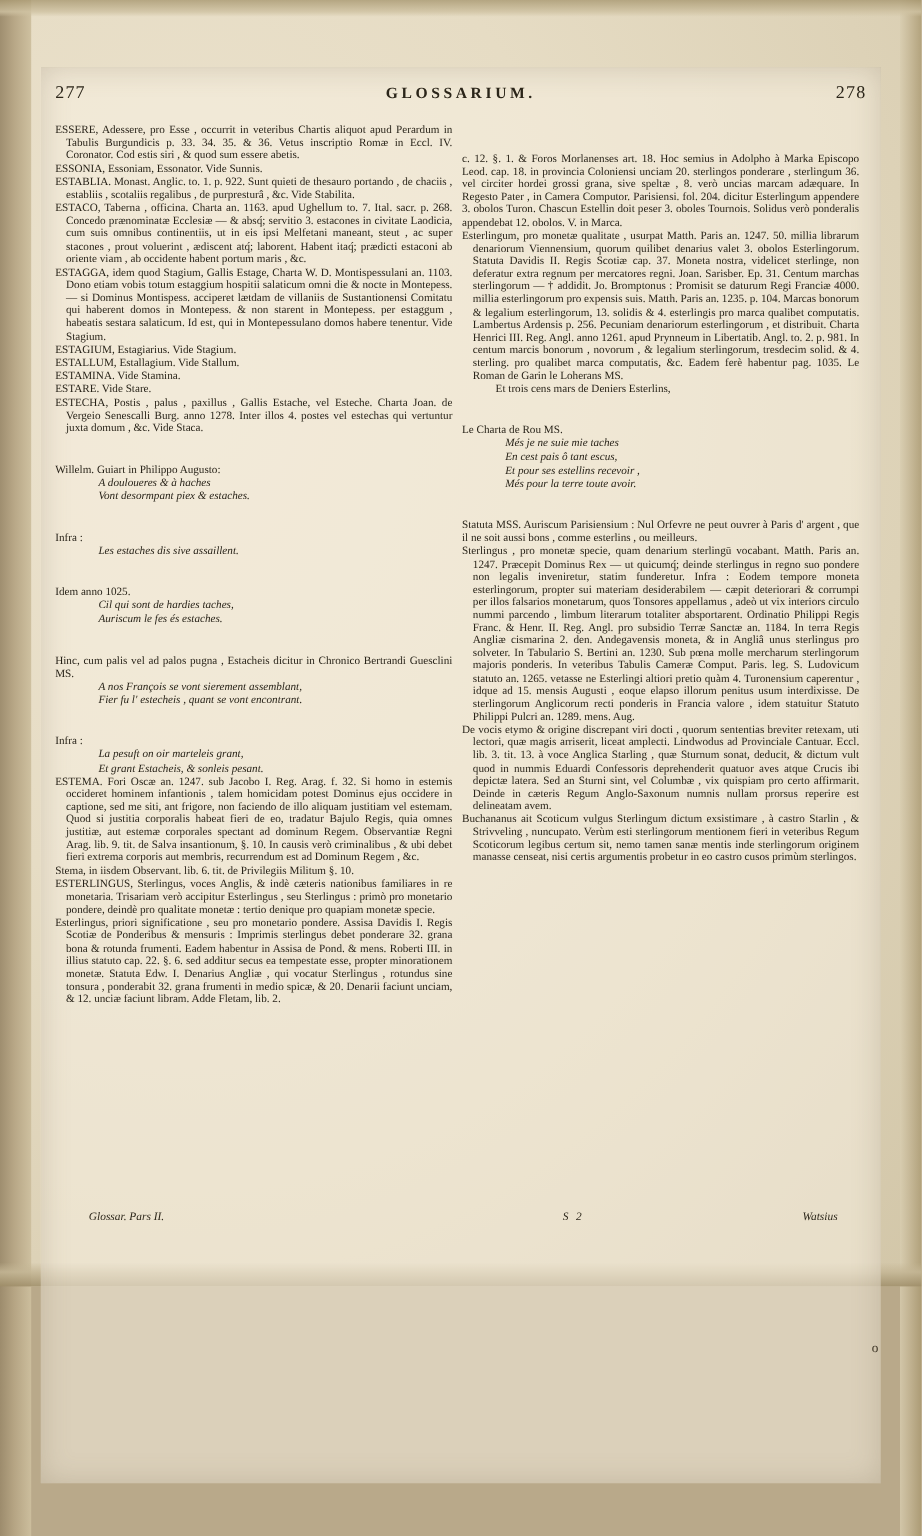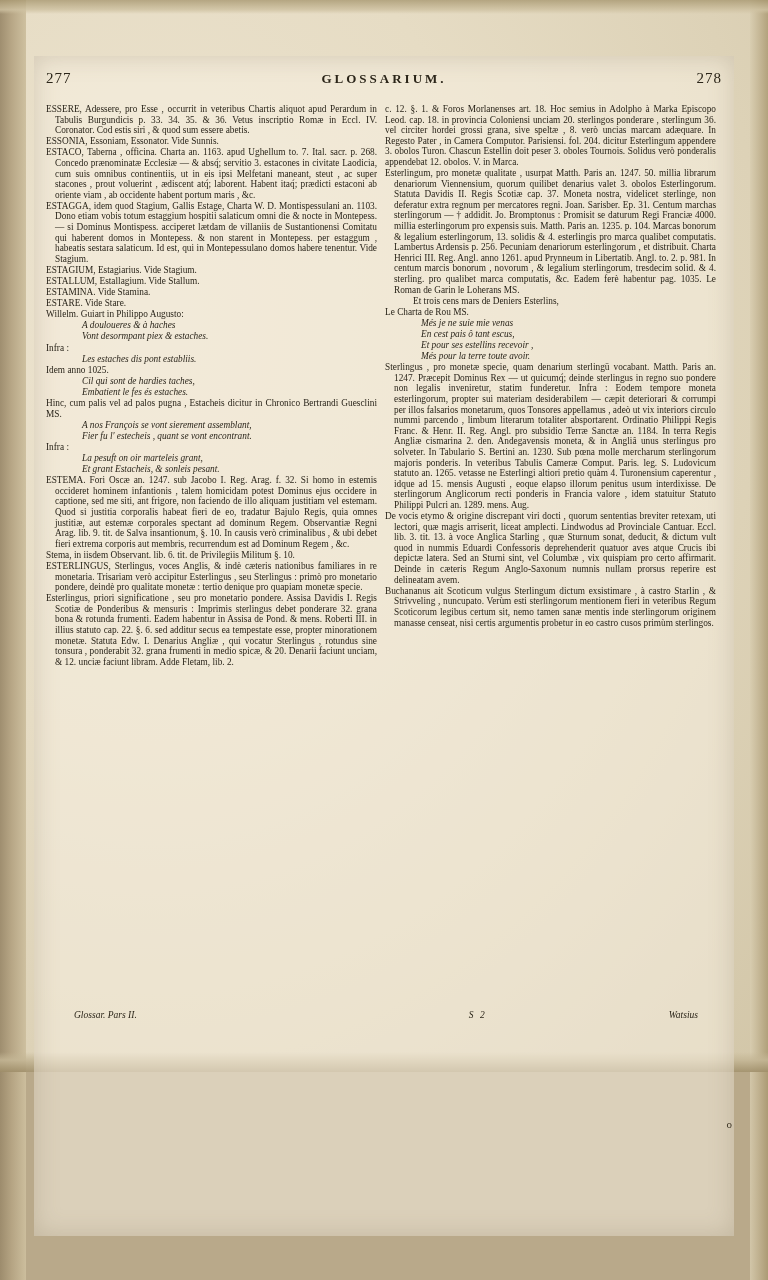--- a/index.html
+++ b/index.html
@@ -64,21 +64,21 @@
   }
   .col{
     width:331px;
     color:#241f15;
     font-size:9.3px;
     line-height:10.6px;
     text-align:justify;
     font-family:"Liberation Serif",serif;
   }
   .col p{margin:0 0 0.5px 0;text-indent:10px;}
-  .col p.noind{text-indent:0;}
+  .col p.noind{text-indent:0;margin-top:24px;}
   .col p.hang{text-indent:-9px;padding-left:9px;}
   .verse{text-indent:0;padding-left:26px;font-style:italic;}
   .verse-ind{text-indent:0;padding-left:18px;}
   .footer{
     position:absolute;left:46px;bottom:52px;width:676px;
     display:flex;justify-content:space-between;align-items:baseline;
     font-size:9.5px;color:#2b2519;font-family:"Liberation Serif",serif;
   }
   .catch-left{font-style:italic;padding-left:28px;}
   .sig{letter-spacing:2px;padding-left:150px;font-style:italic;}
@@ -103,55 +103,58 @@
     <span class="running-title">GLOSSARIUM.</span>
     <span class="folio">278</span>
   </div>
   <div class="rule"></div>
 
   <div class="columns">
 
     <div class="col">
       <p class="hang">ESSERE, Adessere, pro Esse , occurrit in veteribus Chartis aliquot apud Perardum in Tabulis Burgundicis p. 33. 34. 35. &amp; 36. Vetus inscriptio Romæ in Eccl. IV. Coronator. Cod estis siri , &amp; quod sum essere abetis.</p>
       <p class="hang">ESSONIA, Essoniam, Essonator. Vide Sunnis.</p>
+      <p class="hang">ESTABLIA. Monast. Anglic. to. 1. p. 922. Sunt quieti de thesauro portando , de chaciis , establiis , scotaliis regalibus , de purpresturâ , &amp;c. Vide Stabilita.</p>
       <p class="hang">ESTACO, Taberna , officina. Charta an. 1163. apud Ughellum to. 7. Ital. sacr. p. 268. Concedo prænominatæ Ecclesiæ — &amp; absq́; servitio 3. estacones in civitate Laodicia, cum suis omnibus continentiis, ut in eis ipsi Melfetani maneant, steut , ac super stacones , prout voluerint , ædiscent atq́; laborent. Habent itaq́; prædicti estaconi ab oriente viam , ab occidente habent portum maris , &amp;c.</p>
       <p class="hang">ESTAGGA, idem quod Stagium, Gallis Estage, Charta W. D. Montispessulani an. 1103. Dono etiam vobis totum estaggium hospitii salaticum omni die &amp; nocte in Montepess. — si Dominus Montispess. acciperet lætdam de villaniis de Sustantionensi Comitatu qui haberent domos in Montepess. &amp; non starent in Montepess. per estaggum , habeatis sestara salaticum. Id est, qui in Montepessulano domos habere tenentur. Vide Stagium.</p>
       <p class="hang">ESTAGIUM, Estagiarius. Vide Stagium.</p>
       <p class="hang">ESTALLUM, Estallagium. Vide Stallum.</p>
       <p class="hang">ESTAMINA. Vide Stamina.</p>
       <p class="hang">ESTARE. Vide Stare.</p>
+      <p class="hang">ESTECHA, Postis , palus , paxillus , Gallis Estache, vel Esteche. Charta Joan. de Vergeio Senescalli Burg. anno 1278. Inter illos 4. postes vel estechas qui vertuntur juxta domum , &amp;c. Vide Staca.</p>
       <p class="noind">Willelm. Guiart in Philippo Augusto:</p>
       <p class="verse">A douloueres &amp; à haches</p>
       <p class="verse">Vont desormpant piex &amp; estaches.</p>
       <p class="noind">Infra :</p>
-      <p class="verse">Les estaches dis pont establiis.</p>
+      <p class="verse">Les estaches dis sive assaillent.</p>
       <p class="noind">Idem anno 1025.</p>
       <p class="verse">Cil qui sont de hardies taches,</p>
-      <p class="verse">Embatient le fes és estaches.</p>
+      <p class="verse">Auriscum le fes és estaches.</p>
       <p class="noind">Hinc, cum palis vel ad palos pugna , Estacheis dicitur in Chronico Bertrandi Guesclini MS.</p>
       <p class="verse">A nos François se vont sierement assemblant,</p>
       <p class="verse">Fier fu l' estecheis , quant se vont encontrant.</p>
       <p class="noind">Infra :</p>
       <p class="verse">La pesuft on oir marteleis grant,</p>
       <p class="verse">Et grant Estacheis, &amp; sonleis pesant.</p>
       <p class="hang">ESTEMA. Fori Oscæ an. 1247. sub Jacobo I. Reg. Arag. f. 32. Si homo in estemis occideret hominem infantionis , talem homicidam potest Dominus ejus occidere in captione, sed me siti, ant frigore, non faciendo de illo aliquam justitiam vel estemam. Quod si justitia corporalis habeat fieri de eo, tradatur Bajulo Regis, quia omnes justitiæ, aut estemæ corporales spectant ad dominum Regem. Observantiæ Regni Arag. lib. 9. tit. de Salva insantionum, §. 10. In causis verò criminalibus , &amp; ubi debet fieri extrema corporis aut membris, recurrendum est ad Dominum Regem , &amp;c.</p>
       <p class="hang">Stema, in iisdem Observant. lib. 6. tit. de Privilegiis Militum §. 10.</p>
       <p class="hang">ESTERLINGUS, Sterlingus, voces Anglis, &amp; indè cæteris nationibus familiares in re monetaria. Trisariam verò accipitur Esterlingus , seu Sterlingus : primò pro monetario pondere, deindè pro qualitate monetæ : tertio denique pro quapiam monetæ specie.</p>
       <p class="hang">Esterlingus, priori significatione , seu pro monetario pondere. Assisa Davidis I. Regis Scotiæ de Ponderibus &amp; mensuris : Imprimis sterlingus debet ponderare 32. grana bona &amp; rotunda frumenti. Eadem habentur in Assisa de Pond. &amp; mens. Roberti III. in illius statuto cap. 22. §. 6. sed additur secus ea tempestate esse, propter minorationem monetæ. Statuta Edw. I. Denarius Angliæ , qui vocatur Sterlingus , rotundus sine tonsura , ponderabit 32. grana frumenti in medio spicæ, &amp; 20. Denarii faciunt unciam, &amp; 12. unciæ faciunt libram. Adde Fletam, lib. 2.</p>
     </div>
 
     <div class="col">
       <p class="noind">c. 12. §. 1. &amp; Foros Morlanenses art. 18. Hoc semius in Adolpho à Marka Episcopo Leod. cap. 18. in provincia Coloniensi unciam 20. sterlingos ponderare , sterlingum 36. vel circiter hordei grossi grana, sive speltæ , 8. verò uncias marcam adæquare. In Regesto Pater , in Camera Computor. Parisiensi. fol. 204. dicitur Esterlingum appendere 3. obolos Turon. Chascun Estellin doit peser 3. oboles Tournois. Solidus verò ponderalis appendebat 12. obolos. V. in Marca.</p>
       <p class="hang">Esterlingum, pro monetæ qualitate , usurpat Matth. Paris an. 1247. 50. millia librarum denariorum Viennensium, quorum quilibet denarius valet 3. obolos Esterlingorum. Statuta Davidis II. Regis Scotiæ cap. 37. Moneta nostra, videlicet sterlinge, non deferatur extra regnum per mercatores regni. Joan. Sarisber. Ep. 31. Centum marchas sterlingorum — † addidit. Jo. Bromptonus : Promisit se daturum Regi Franciæ 4000. millia esterlingorum pro expensis suis. Matth. Paris an. 1235. p. 104. Marcas bonorum &amp; legalium esterlingorum, 13. solidis &amp; 4. esterlingis pro marca qualibet computatis. Lambertus Ardensis p. 256. Pecuniam denariorum esterlingorum , et distribuit. Charta Henrici III. Reg. Angl. anno 1261. apud Prynneum in Libertatib. Angl. to. 2. p. 981. In centum marcis bonorum , novorum , &amp; legalium sterlingorum, tresdecim solid. &amp; 4. sterling. pro qualibet marca computatis, &amp;c. Eadem ferè habentur pag. 1035. Le Roman de Garin le Loherans MS.</p>
       <p class="verse-ind">Et trois cens mars de Deniers Esterlins,</p>
       <p class="noind">Le Charta de Rou MS.</p>
-      <p class="verse">Més je ne suie mie venas</p>
+      <p class="verse">Més je ne suie mie taches</p>
       <p class="verse">En cest pais ô tant escus,</p>
       <p class="verse">Et pour ses estellins recevoir ,</p>
       <p class="verse">Més pour la terre toute avoir.</p>
+      <p class="noind">Statuta MSS. Auriscum Parisiensium : Nul Orfevre ne peut ouvrer à Paris d' argent , que il ne soit aussi bons , comme esterlins , ou meilleurs.</p>
       <p class="hang">Sterlingus , pro monetæ specie, quam denarium sterlingū vocabant. Matth. Paris an. 1247. Præcepit Dominus Rex — ut quicumq́; deinde sterlingus in regno suo pondere non legalis inveniretur, statim funderetur. Infra : Eodem tempore moneta esterlingorum, propter sui materiam desiderabilem — cæpit deteriorari &amp; corrumpi per illos falsarios monetarum, quos Tonsores appellamus , adeò ut vix interiors circulo nummi parcendo , limbum literarum totaliter absportarent. Ordinatio Philippi Regis Franc. &amp; Henr. II. Reg. Angl. pro subsidio Terræ Sanctæ an. 1184. In terra Regis Angliæ cismarina 2. den. Andegavensis moneta, &amp; in Angliâ unus sterlingus pro solveter. In Tabulario S. Bertini an. 1230. Sub pœna molle mercharum sterlingorum majoris ponderis. In veteribus Tabulis Cameræ Comput. Paris. leg. S. Ludovicum statuto an. 1265. vetasse ne Esterlingi altiori pretio quàm 4. Turonensium caperentur , idque ad 15. mensis Augusti , eoque elapso illorum penitus usum interdixisse. De sterlingorum Anglicorum recti ponderis in Francia valore , idem statuitur Statuto Philippi Pulcri an. 1289. mens. Aug.</p>
       <p class="hang">De vocis etymo &amp; origine discrepant viri docti , quorum sententias breviter retexam, uti lectori, quæ magis arriserit, liceat amplecti. Lindwodus ad Provinciale Cantuar. Eccl. lib. 3. tit. 13. à voce Anglica Starling , quæ Sturnum sonat, deducit, &amp; dictum vult quod in nummis Eduardi Confessoris deprehenderit quatuor aves atque Crucis ibi depictæ latera. Sed an Sturni sint, vel Columbæ , vix quispiam pro certo affirmarit. Deinde in cæteris Regum Anglo-Saxonum numnis nullam prorsus reperire est delineatam avem.</p>
       <p class="hang">Buchananus ait Scoticum vulgus Sterlingum dictum exsistimare , à castro Starlin , &amp; Strivveling , nuncupato. Verùm esti sterlingorum mentionem fieri in veteribus Regum Scoticorum legibus certum sit, nemo tamen sanæ mentis inde sterlingorum originem manasse censeat, nisi certis argumentis probetur in eo castro cusos primùm sterlingos.</p>
     </div>
   </div>
 
   <div class="marginmark">o</div>
 
   <div class="footer">
     <span class="catch-left">Glossar. Pars II.</span>

